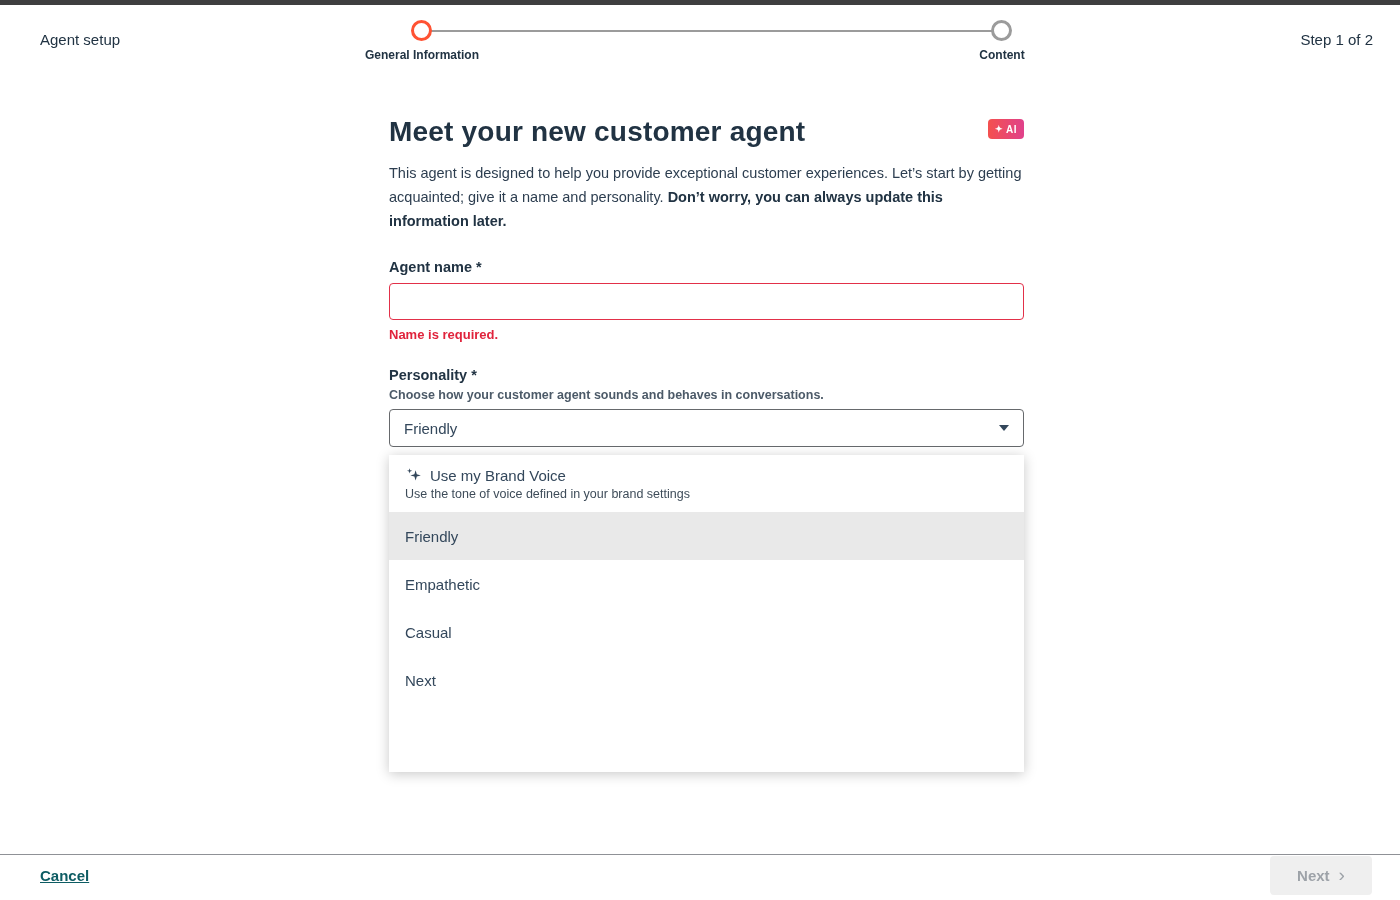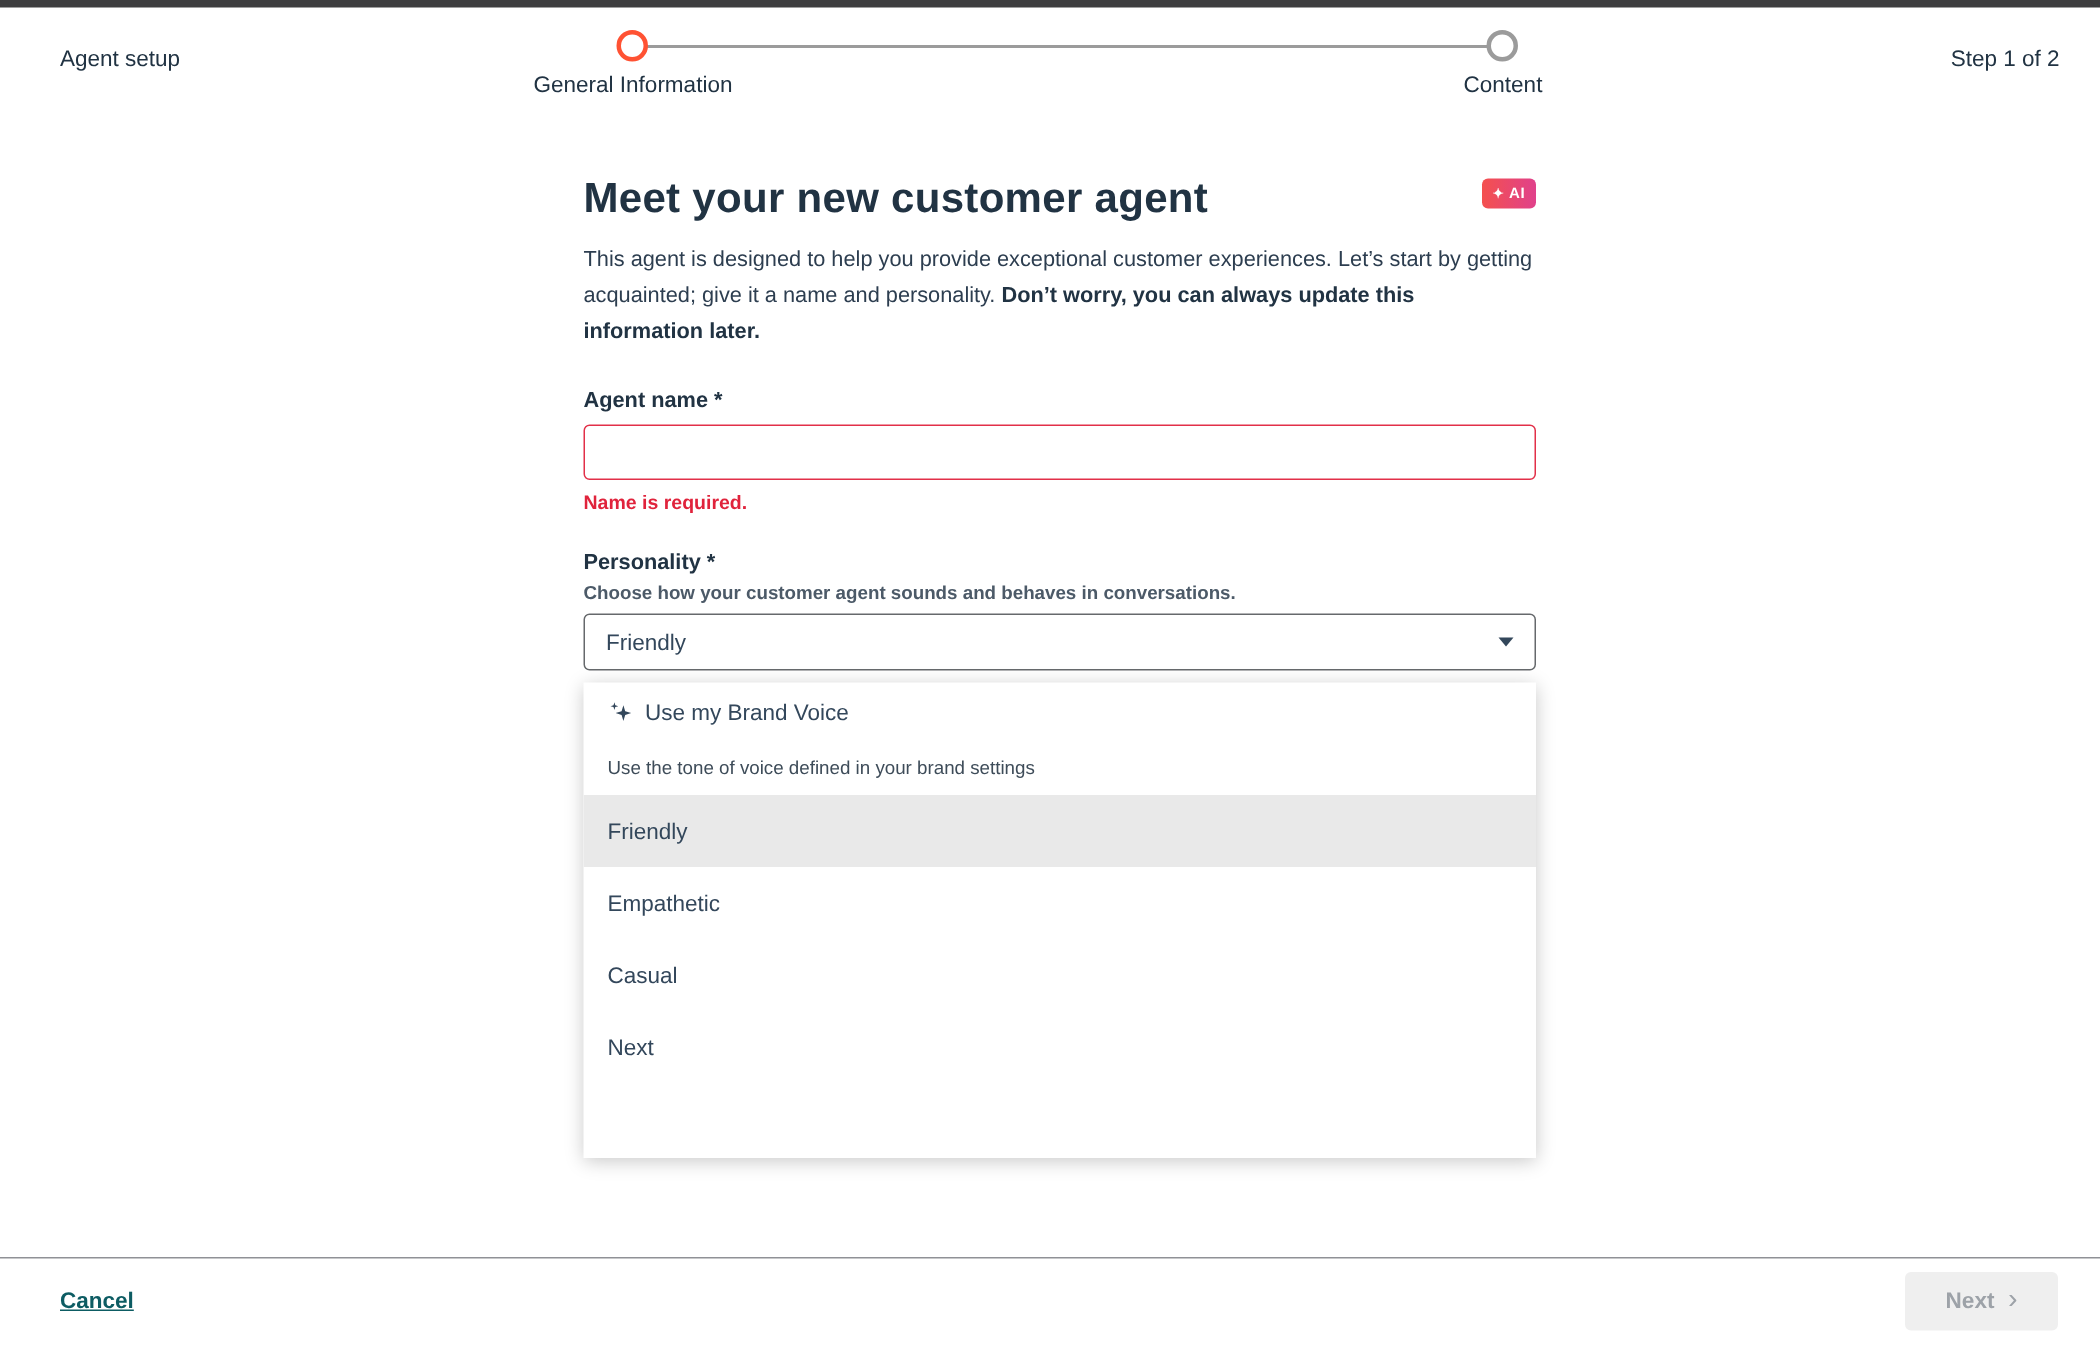--- a/index.html
+++ b/index.html
@@ -10,21 +10,21 @@
   
   .top-edge { position:absolute; left:0; top:0; width:1400px; height:5px; background:#3e3e3f; }
 
   
   .page-title { position:absolute; left:40px; top:31px; font-size:15px; color:#213343; }
   .step-indicator { position:absolute; right:27px; top:31px; font-size:15px; color:#213343; }
   .stepper-line { position:absolute; left:424px; top:30px; width:578px; height:2px; background:#9b9b9b; }
   .step-circle { position:absolute; top:20px; width:21px; height:21px; border-radius:50%; background:#fff; }
   .step-circle.general { left:411px; border:3px solid #ff5233; }
   .step-circle.content { left:991px; border:3px solid #9b9b9b; }
-  .step-label { position:absolute; top:48px; text-align:center; font-weight:normal; font-size:15px; color:#213343; }
+  .step-label { position:absolute; top:48px; text-align:center; font-weight:bold; font-size:12px; color:#213343; }
   .step-label.general { left:342px; width:160px; }
   .step-label.content { left:927px; width:150px; }
 
   
   .main { position:absolute; left:389px; top:0; width:635px; }
   .heading-row { position:absolute; left:0; top:116px; width:635px; display:flex; justify-content:space-between; align-items:flex-start; }
   .page-heading { font-size:28px; font-weight:bold; color:#213343; letter-spacing:0.2px; }
   .ai-badge { margin-top:3px; height:20px; padding:0 7px; border-radius:4px; display:flex; align-items:center; gap:3px;
               background:linear-gradient(90deg,#f4504e 0%,#e0418b 100%); color:#ffffff;
               font-size:10px; font-weight:bold; letter-spacing:0.5px; }
@@ -47,26 +47,26 @@
             padding:0 14px; cursor:pointer; }
   .select-value { font-size:15px; color:#33475b; }
   .chev-down { width:0; height:0; border-left:5.5px solid transparent; border-right:5.5px solid transparent;
                border-top:6.5px solid #33475b; }
 
   
   .dropdown { position:absolute; left:0; top:455px; width:635px; height:317px; background:#ffffff;
               box-shadow:0 2px 12px rgba(0,0,0,0.22); overflow:hidden; }
   .dd-brand { padding:12px 16px 11px 16px; cursor:pointer; }
   .dd-brand-title { display:flex; align-items:center; gap:8px; font-size:15px; color:#33475b; }
-  .dd-brand-sub { margin-top:21px; font-size:12.5px; color:#3e4c59; }
+  .dd-brand-sub { margin-top:3px; font-size:12.5px; color:#3e4c59; }
   .dd-option { height:48px; display:flex; align-items:center; padding:0 16px; font-size:15px; color:#33475b; cursor:pointer; }
   .dd-option.highlighted { background:#e9e9e9; }
 
   
-  .footer { position:absolute; left:0; bottom:0; width:1400px; height:62px; background:#ffffff;
+  .footer { position:absolute; left:0; bottom:0; width:1400px; height:46px; background:#ffffff;
             border-top:1px solid #8f9196; display:flex; align-items:center; justify-content:space-between;
             padding:0 28px 4px 40px; }
   .cancel-link { font-size:15px; font-weight:bold; color:#0d5c63; text-decoration:underline; cursor:pointer; }
   .next-button { min-width:102px; height:39px; background:#efefef; border:none; border-radius:4px;
                  display:flex; align-items:center; justify-content:center; gap:9px;
                  font-family:"Liberation Sans", sans-serif; font-size:15px; font-weight:bold; color:#9da2a8; }
   .next-chev { font-size:19px; font-weight:normal; line-height:1; margin-top:-2px; }
 </style>
 </head>
 <body>

